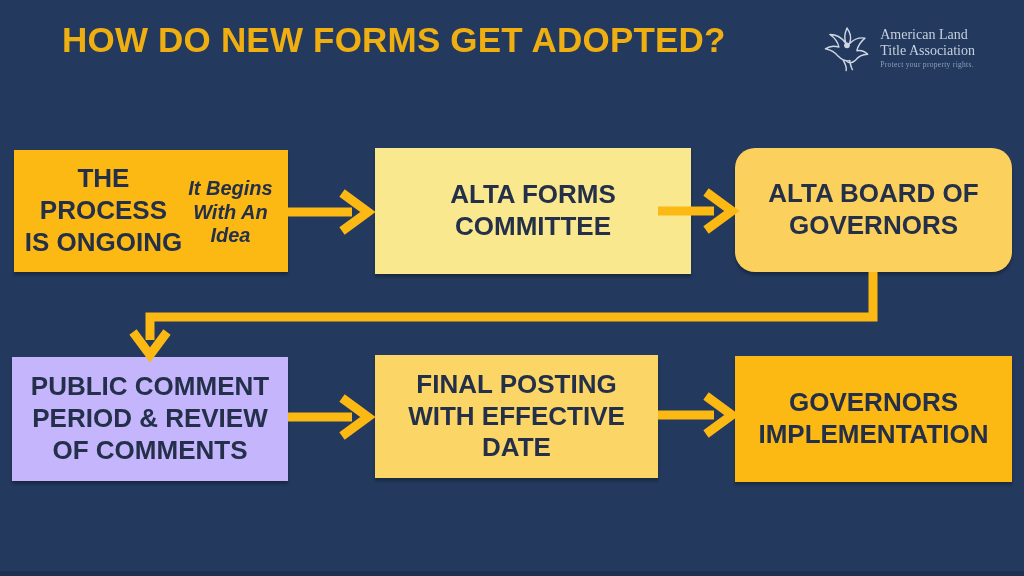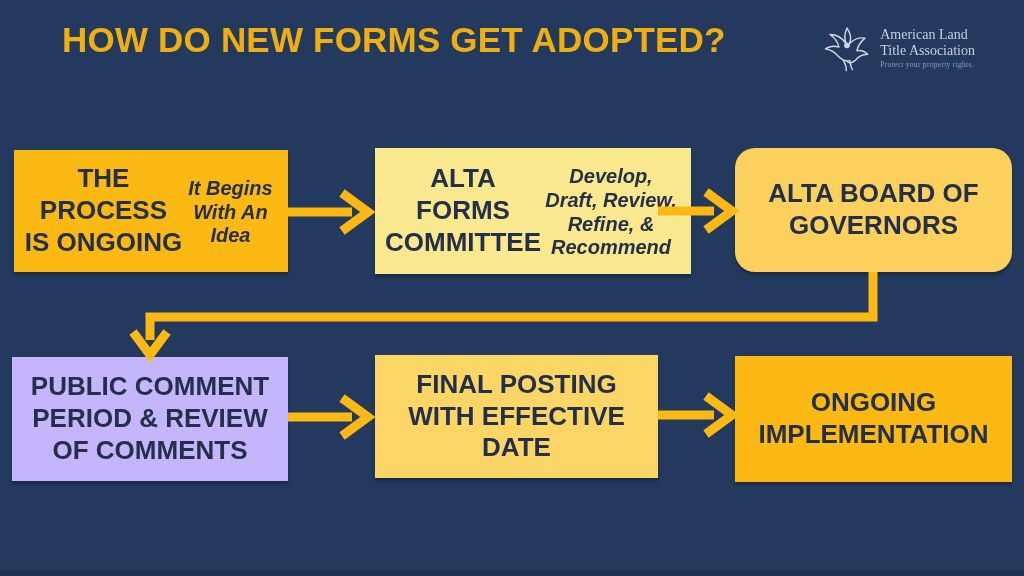--- a/index.html
+++ b/index.html
@@ -123,37 +123,36 @@
     </div>
   </div>
 
   <div class="flow-box box-1" style="background: rgb(252, 184, 19);">
     <div class="heading">THE PROCESS IS ONGOING</div>
     <div class="subheading">It Begins With An Idea</div>
   </div>
 
   <div class="flow-box box-2" style="background: rgb(250, 232, 142);">
     <div class="heading">ALTA FORMS COMMITTEE</div>
-    <div class="subheading">Develop, Draft, Review, Refine, &amp; Recommend</div>
   </div>
 
   <div class="flow-box box-3" style="background: rgb(251, 208, 92); border-radius: 20px;">
     <div class="heading">ALTA BOARD OF GOVERNORS</div>
   </div>
 
   <div class="flow-box box-4" style="background: #c4b5fd;">
     <div class="heading">PUBLIC COMMENT PERIOD &amp; REVIEW OF COMMENTS</div>
   </div>
 
   <div class="flow-box box-5" style="background: rgb(251, 214, 102);">
     <div class="heading">FINAL POSTING WITH EFFECTIVE DATE</div>
   </div>
 
   <div class="flow-box box-6" style="background: rgb(252, 184, 19);">
-    <div class="heading">ONGOING IMPLEMENTATION</div>
+    <div class="heading">GOVERNORS IMPLEMENTATION</div>
   </div>
 
   <svg class="arrow-layer" viewBox="0 0 1024 576" xmlns="http://www.w3.org/2000/svg">
     <g fill="none" stroke-width="9" stroke-linejoin="miter" stroke="#FCB813">
       <g>
         <line x1="288" y1="212" x2="352" y2="212"></line>
         <polyline points="342,193 368,212 342,231"></polyline>
       </g>
       <g>
         <line x1="658" y1="211" x2="714" y2="211"></line>

